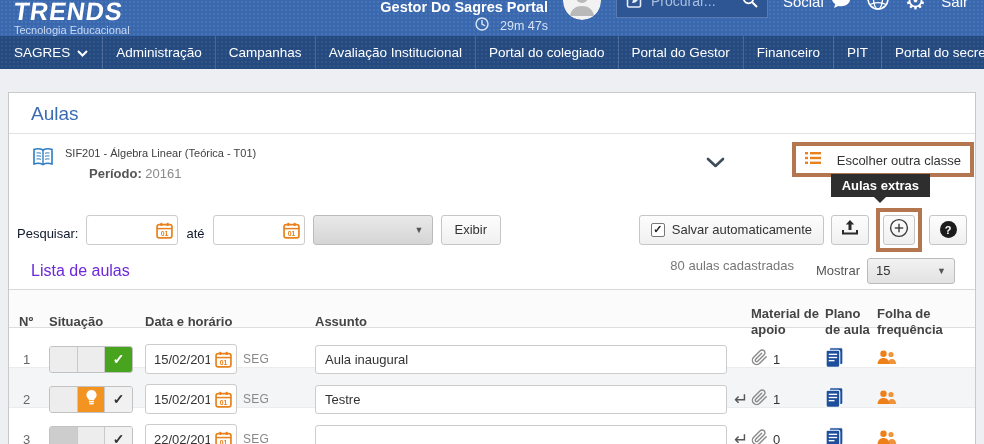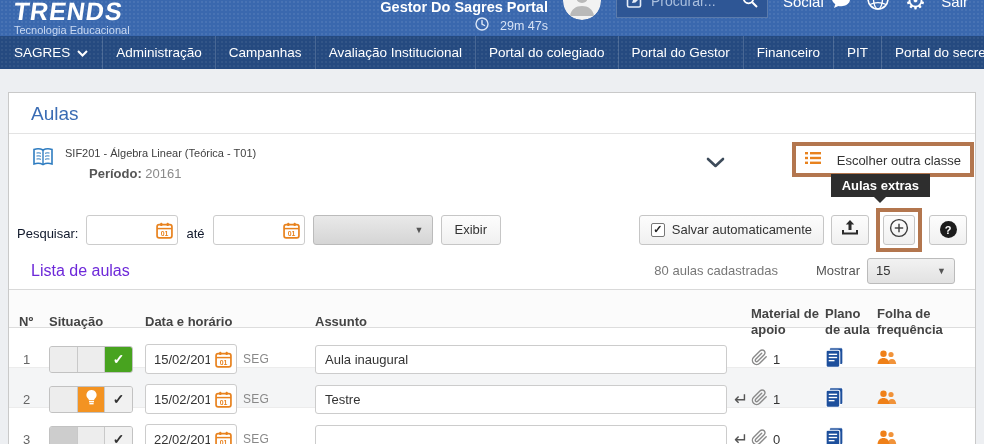--- a/index.html
+++ b/index.html
@@ -98,21 +98,21 @@
     display:flex; align-items:center; justify-content:center; font-size:11px; font-weight:bold; color:#222; line-height:1;
   }
   .btn-icon { width:38px; }
   .plus-annotation { padding:3px; display:flex; }
   .plus-annotation .btn-icon { width:32px; }
   .qmark { width:17px; height:17px; border-radius:50%; background:#1c1c1c; color:#fff; font-size:11px; font-weight:bold; display:flex; align-items:center; justify-content:center; }
 
   
   .list-head { height:37px; display:flex; align-items:center; padding:0 20px 0 22px; }
   .list-title { font-size:16px; color:#6d28d9; font-weight:normal; }
-  .list-right { margin-left:auto; display:flex; align-items:center; gap:28px; }
+  .list-right { margin-left:auto; display:flex; align-items:flex-start; gap:12px; }
   .count-text { font-size:13px; color:#777; }
   .show-group { display:flex; align-items:center; gap:7px; font-size:13px; color:#555;margin-left:10px; }
   .show-select { width:88px; height:26px; background:linear-gradient(#f2f2f2,#e2e2e2); }
 
   
   .grid { display:grid; grid-template-columns:30px 96px 170px 436px 74px 52px 1fr; align-items:center; padding:16px 10px; }
   .thead { height:39px; background:#fbfbfb; border-top:1px solid #d9d9d9; border-bottom:1px solid #ddd; }
   .thead .cell { font-size:13px; font-weight:bold; color:#444; line-height:1.2; }
   .row { height:40px; border-bottom:1px solid #ececec; background:#fff; }
   .row.zebra { background:#f4f5f6; }

